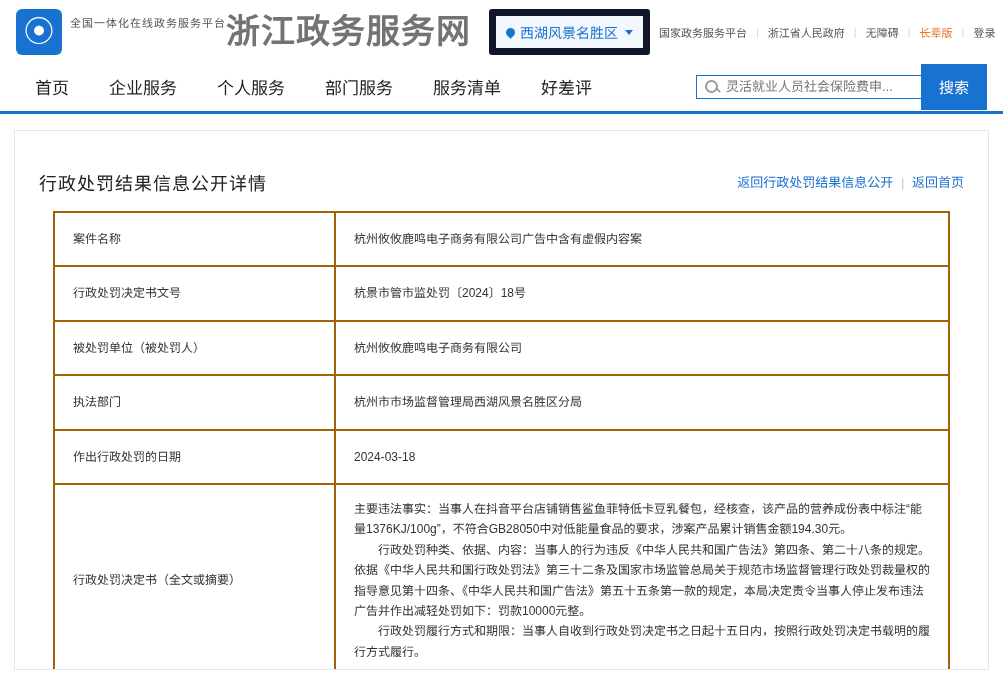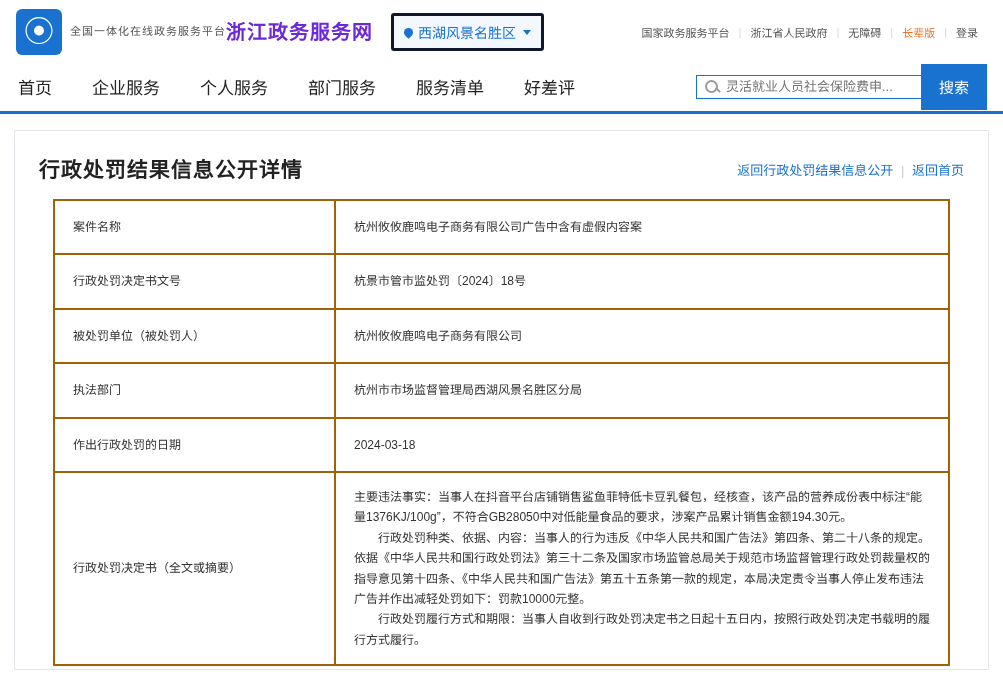--- a/index.html
+++ b/index.html
@@ -44,30 +44,30 @@
   }
   .logo-text { display: flex; flex-direction: row; justify-content: center; }
   .logo-sub {
     font-size: 11px;
     color: #555;
     letter-spacing: 1px;
     margin-bottom: 2px;
     white-space: nowrap;
   }
   .logo-main {
-    font-size: 20px;
+    font-size: 34px;
     font-weight: bold;
-    color: #6d28d9;
+    color: #737373;
     letter-spacing: 1px;
     white-space: nowrap;
     line-height: 1.05;
   }
   .region-select {
     margin-left: 18px;
-    border: 3px solid #0f172a;
+    border: 7px solid #0f172a;
     border-radius: 3px;
     background: #f2f8fe;
     color: #1a72d0;
     font-size: 14px;
     padding: 6px 10px;
     display: flex;
     align-items: center;
     gap: 5px;
     white-space: nowrap;
     cursor: pointer;
@@ -113,21 +113,21 @@
     border-bottom: 3px solid #1a72d0;
   }
   .nav-item {
     font-size: 17px;
     color: #222;
     padding: 0 26px 0 0;
     margin-right: 14px;
     cursor: pointer;
     white-space: nowrap;
   }
-  .nav-item:first-child { margin-left: 2px; }
+  .nav-item:first-child { margin-left: 19px; }
   .search-wrap {
     margin-left: auto;
     display: flex;
     align-items: center;
     height: 34px;
   }
   .search-box {
     display: flex;
     align-items: center;
     border: 1px solid #1a72d0;
@@ -180,24 +180,25 @@
     background: #fff;
     height: 540px;
     overflow: hidden;
   }
   .content-head {
     display: flex;
     align-items: flex-end;
     padding: 22px 24px 16px 24px;
   }
   .page-title {
-    font-size: 21px;
-    font-weight: bold;
+    font-size: 18px;
+    font-weight: normal;
     color: #222;
     letter-spacing: 1px;
+    margin-top: 16px;
   }
   .head-links {
     margin-left: auto;
     font-size: 13px;
     color: #1a72d0;
     white-space: nowrap;
     padding-bottom: 4px;
   }
   .head-links a { color: #1a72d0; text-decoration: none; cursor: pointer; }
   .head-links .sep { color: #c9c9c9; padding: 0 4px; }

